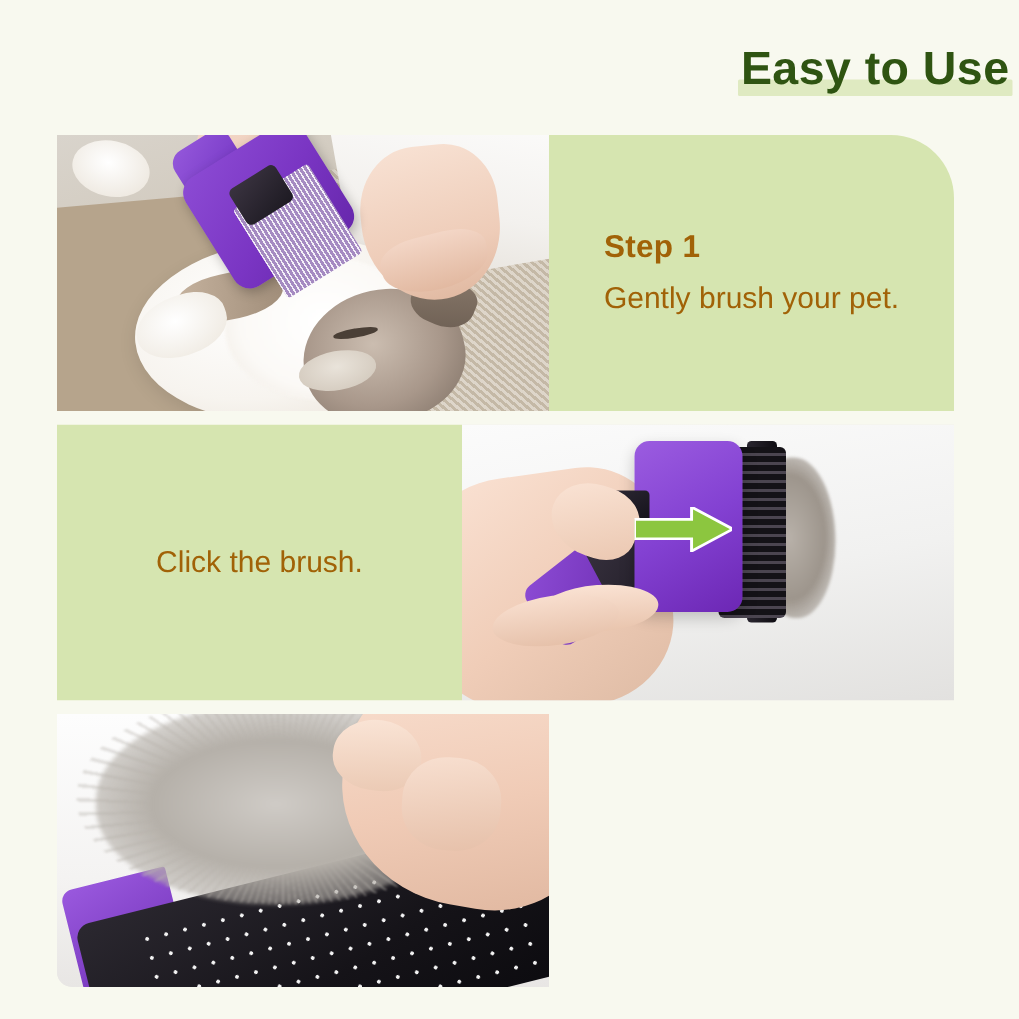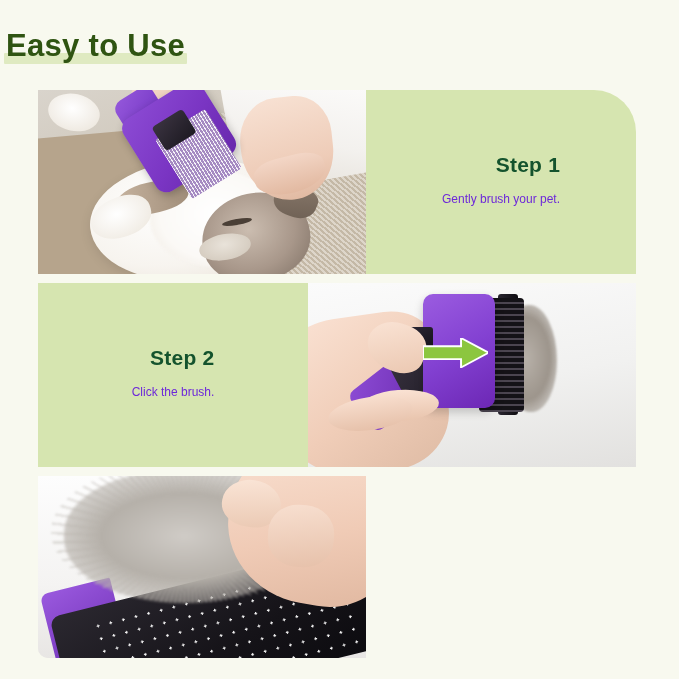--- a/index.html
+++ b/index.html
@@ -19,21 +19,21 @@
     height: 679px;
     background: #f8f9ef;
   }
 
   
   .title-wrap {
     position: absolute;
     left: 0;
     top: 24px;
     width: 679px;
-    text-align: left;
+    text-align: right;
   }
   .title-inner {
     position: relative;
     display: inline-block;
     padding: 0 6px;
   }
   .title-highlight {
     position: absolute;
     left: 4px;
     right: 4px;
@@ -84,28 +84,28 @@
   #row1 .photo { width: 328px; }
   #row1 .panel { border-top-right-radius: 42px; }
   #row2 .photo { width: 328px; order: 2; }
   #row2 .panel { order: 1; }
   #row3 .photo { width: 328px; border-bottom-left-radius: 10px; }
   #row3 .panel { border-bottom-right-radius: 14px; }
 
   .step-title {
     font-size: 21px;
     font-weight: bold;
-    color: #14532d;
+    color: #a16207;
     margin: 0 0 10px 0;
-    text-align: right;
+    text-align: left;
     letter-spacing: 0.2px;
   }
   .step-desc {
-    font-size: 12px;
-    color: #6d28d9;
+    font-size: 20px;
+    color: #a16207;
     margin: 0;
     text-align: center;
     line-height: 24px;
   }
   .step-block { padding: 0 16px; }
   .step-block.left-desc { text-align: left; }
   .step-block.left-desc .step-desc { text-align: left; }
 
   
   .p1-bg {
@@ -413,21 +413,20 @@
         <p class="step-title">Step 1</p>
         <p class="step-desc">Gently brush your pet.</p>
       </div>
     </div>
   </div>
 
   <div class="row" id="row2">
 
     <div class="panel">
       <div class="step-block">
-        <p class="step-title">Step 2</p>
         <p class="step-desc">Click the brush.</p>
       </div>
     </div>
 
     <div class="photo">
       <div class="p2-bg"></div>
       <div class="p2-hairclump"></div>
       <div class="p2-hand"></div>
       <div class="p2-handle"></div>
       <div class="p2-neck"></div>

